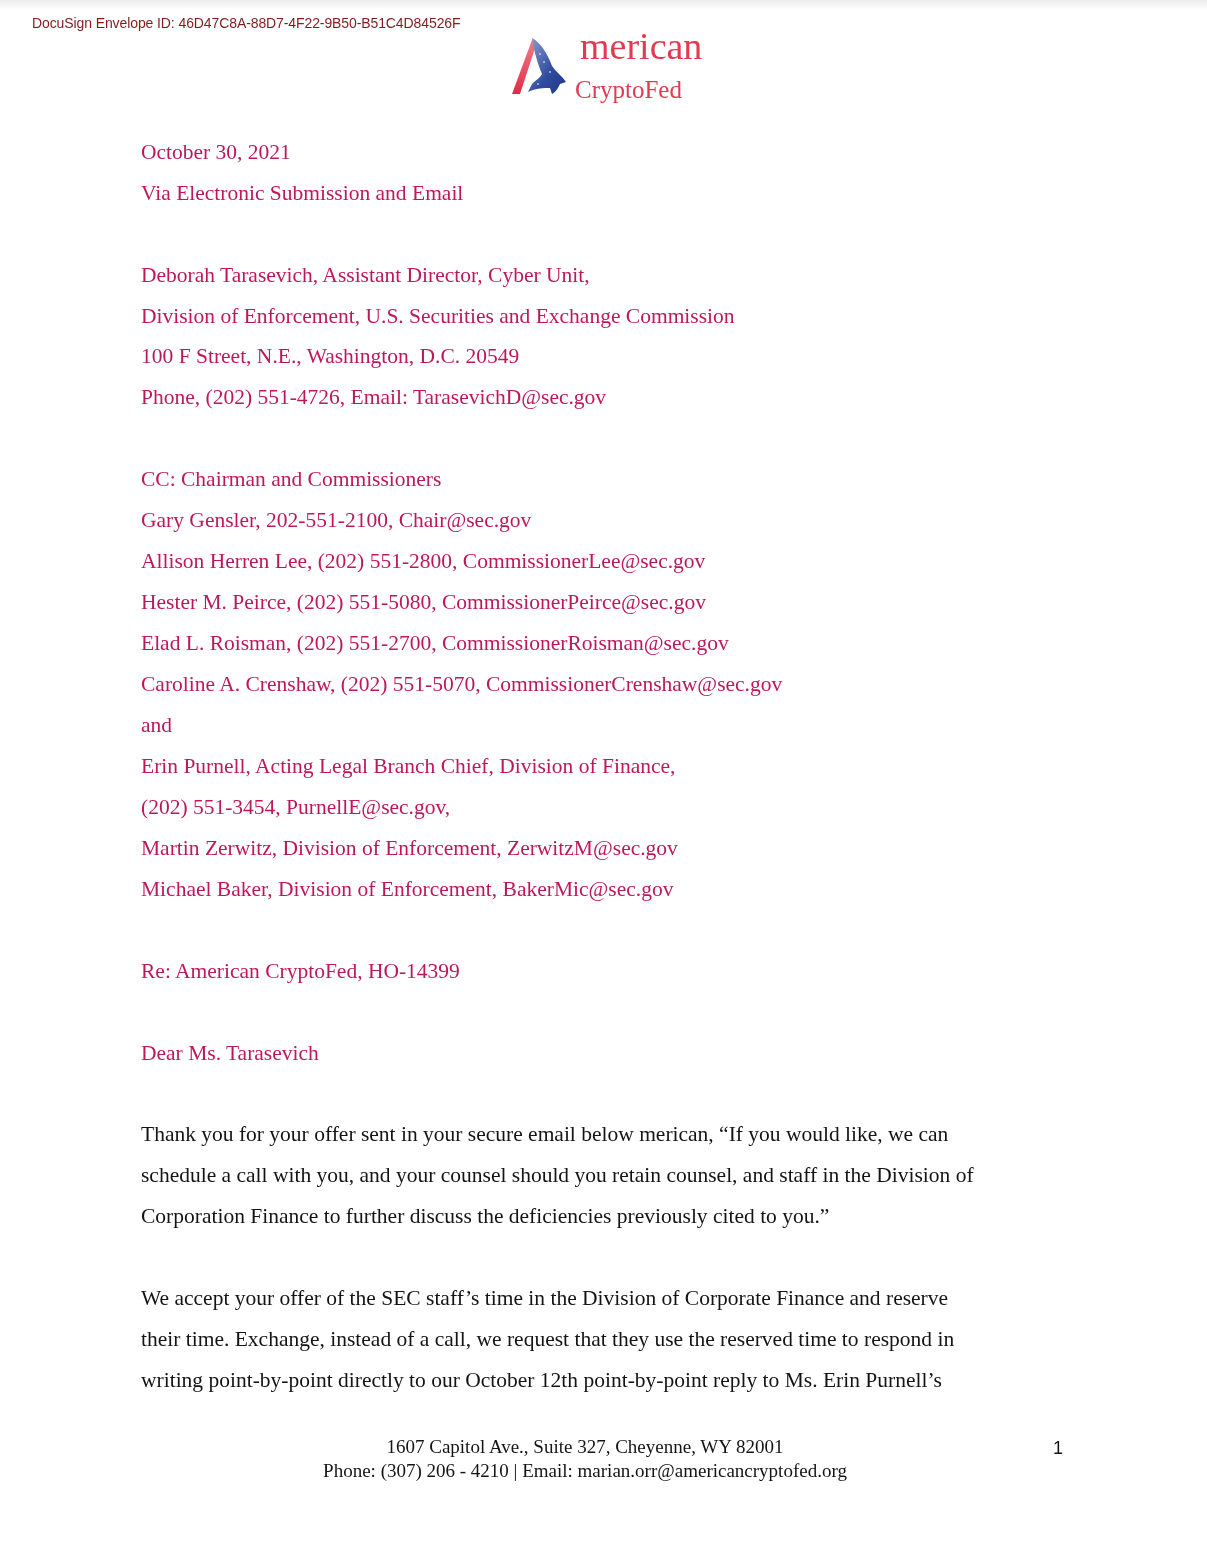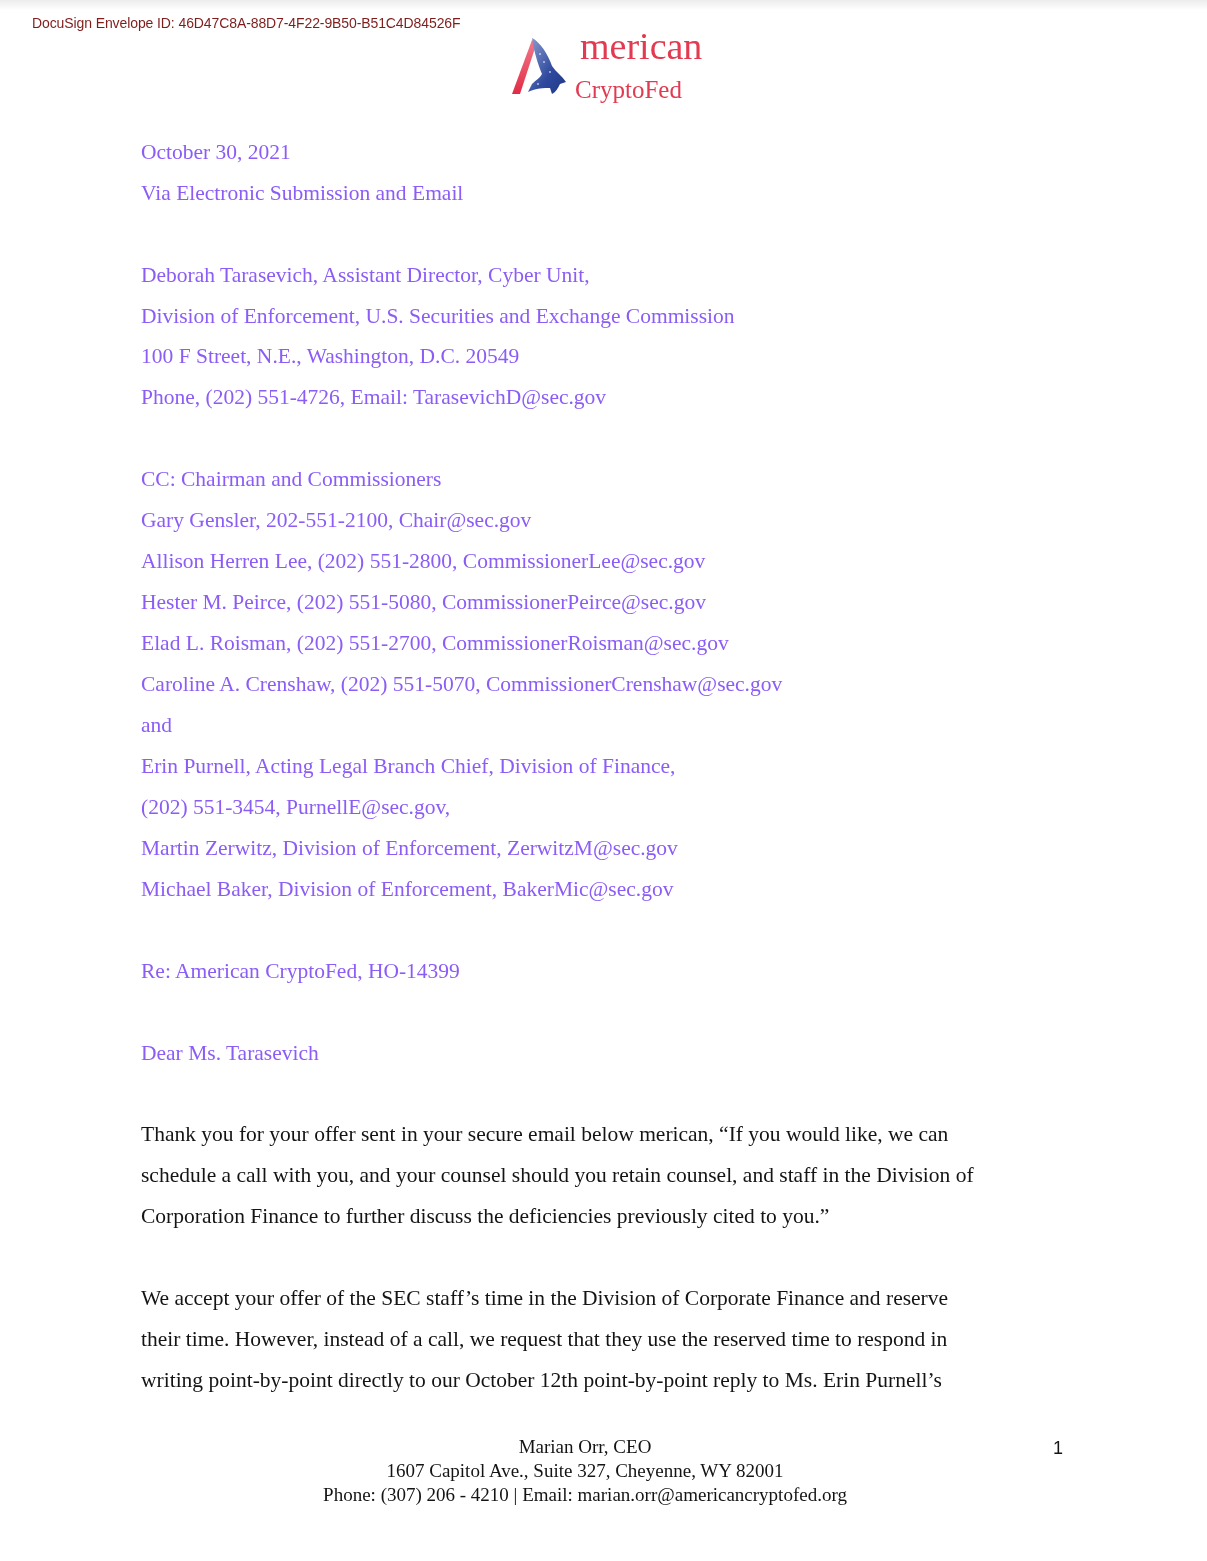--- a/index.html
+++ b/index.html
@@ -62,21 +62,21 @@
       color: #e23a50;
       line-height: 28px;
       margin-top: 12px;
     }
     .line {
       position: absolute;
       left: 141px;
       font-size: 21.5px;
       line-height: 26px;
       white-space: nowrap;
-      color: #8b5cf6;
+      color: #be185d;
     }
     .para {
       position: absolute;
       left: 141px;
       width: 930px;
       font-size: 21.5px;
       line-height: 40.8px;
       color: #141414;
     }
     .para div { white-space: nowrap; }
@@ -158,23 +158,22 @@
 <div class="line" style="top:1040px">Dear Ms. Tarasevich</div>
 
 <div class="para" style="top:1114px">
   <div>Thank you for your offer sent in your secure email below merican, “If you would like, we can</div>
   <div>schedule a call with you, and your counsel should you retain counsel, and staff in the Division of</div>
   <div>Corporation Finance to further discuss the deficiencies previously cited to you.”</div>
 </div>
 
 <div class="para" style="top:1278px">
   <div>We accept your offer of the SEC staff’s time in the Division of Corporate Finance and reserve</div>
-  <div>their time. However, instead of a call, we request that they use the reserved time to respond in</div>
+  <div>their time. Exchange, instead of a call, we request that they use the reserved time to respond in</div>
   <div>writing point-by-point directly to our October 12th point-by-point reply to Ms. Erin Purnell’s</div>
 </div>
 
 <div class="footer">
-  <div>Marian Orr, CEO</div>
   <div>1607 Capitol Ave., Suite 327, Cheyenne, WY 82001</div>
   <div>Phone: (307) 206 - 4210 | Email: marian.orr@americancryptofed.org</div>
 </div>
 
 <div class="pagenum">1</div>
 
 </body></html>

